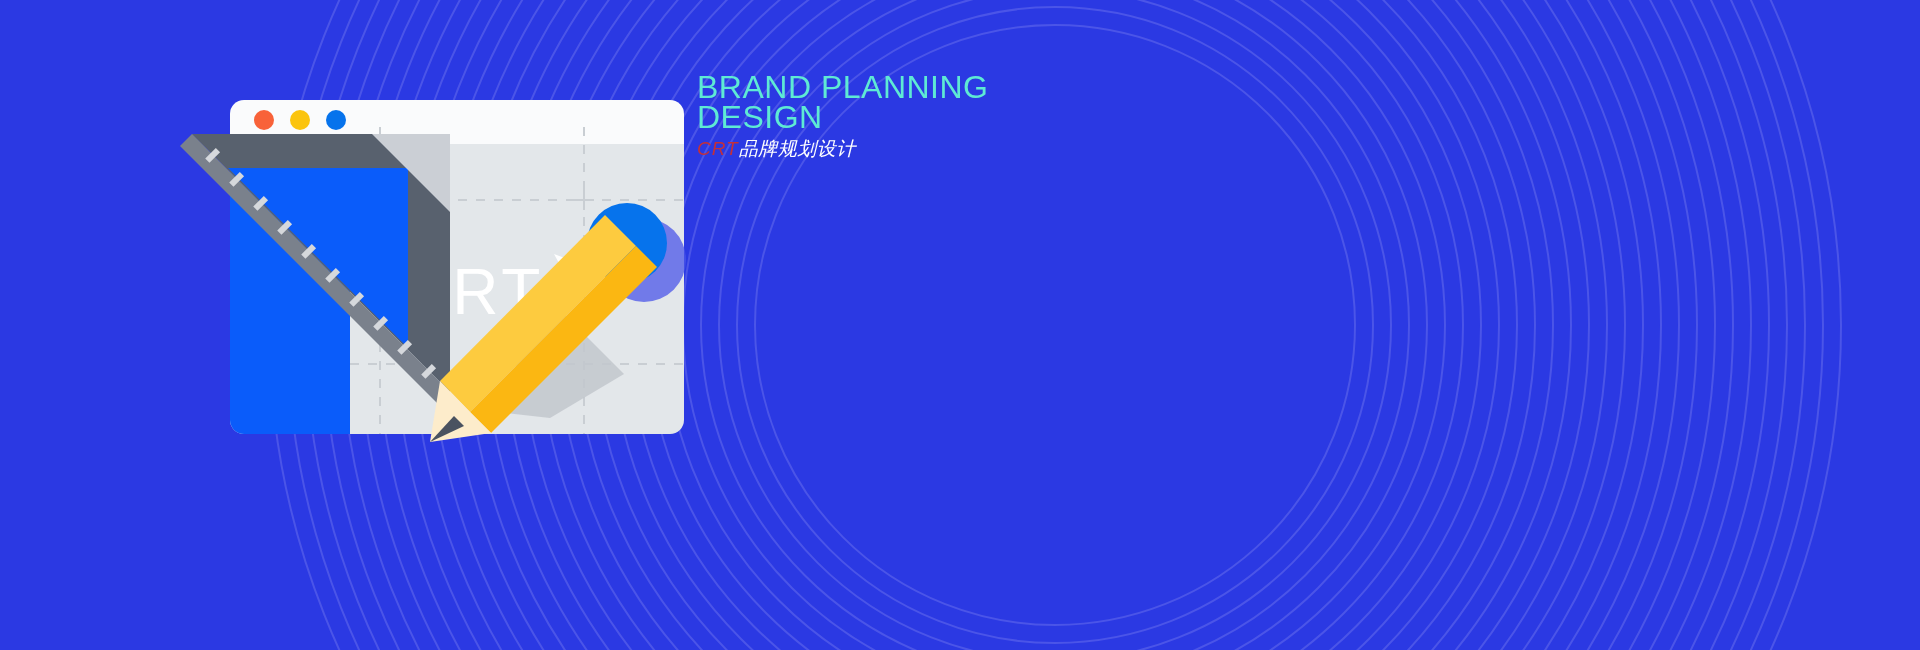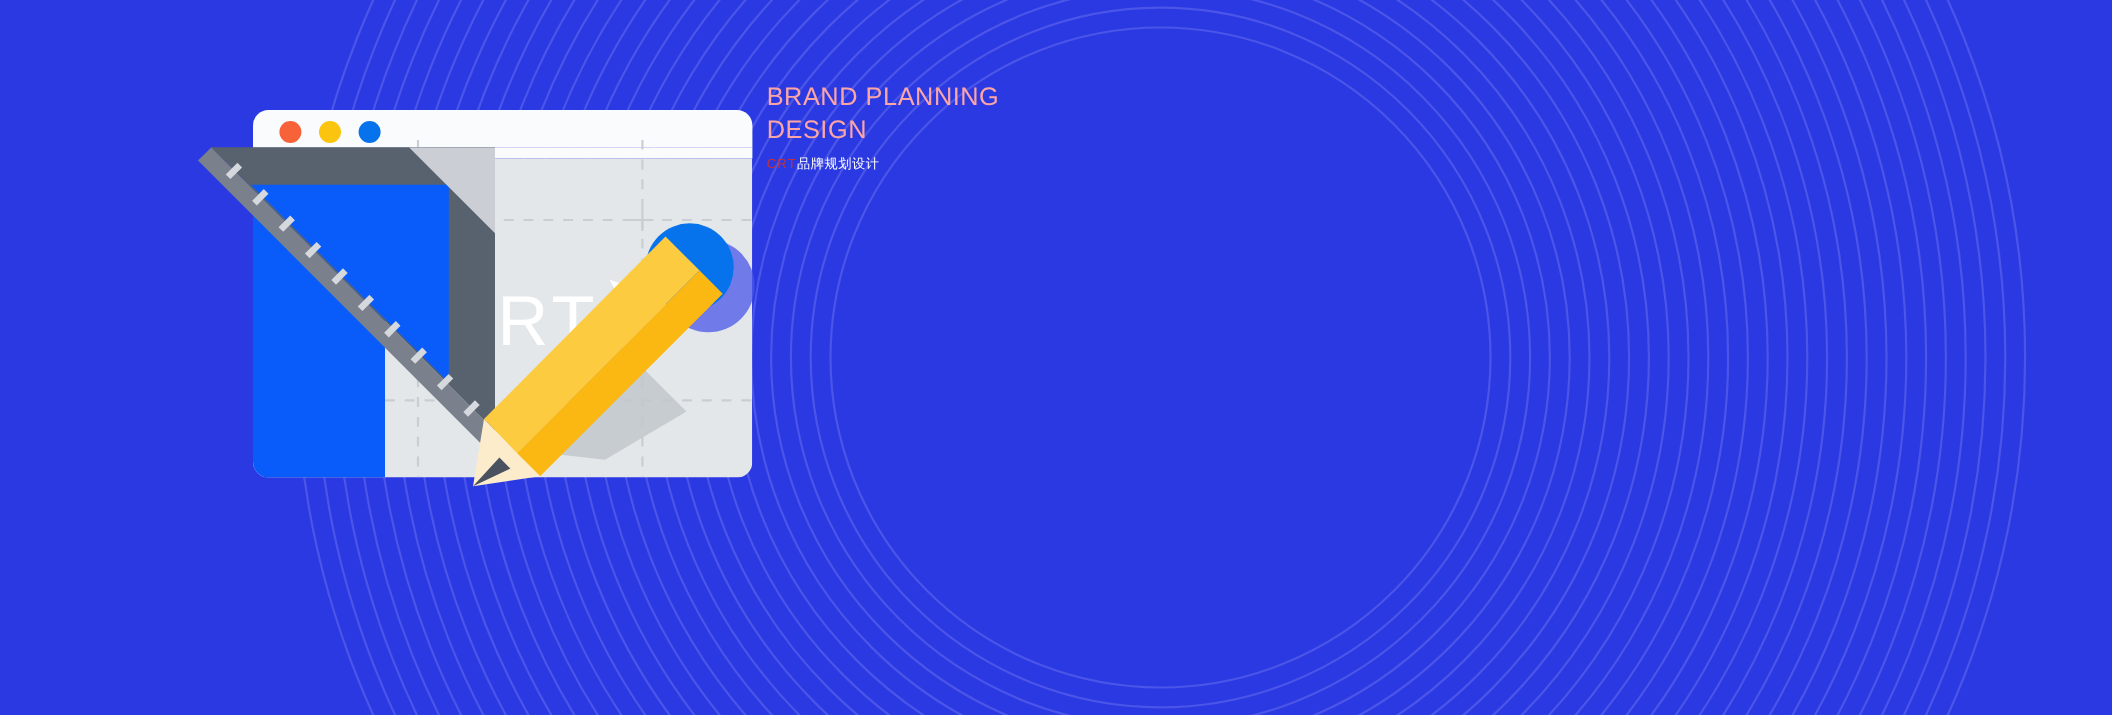--- a/index.html
+++ b/index.html
@@ -40,33 +40,34 @@
 
   
   .headline-block {
     position: absolute;
     left: 697px;
     top: 72px;
     width: 560px;
   }
   .headline {
     margin: 0;
-    color: #fca5a5;
-    font-size: 23px;
+    color: #5eead4;
+    font-size: 32px;
     line-height: 30px;
     font-weight: 400;
     letter-spacing: 0.5px;
     white-space: pre-line;
   }
   .subhead {
     margin: 6px 0 0 0;
-    font-size: 12px;
+    font-size: 19px;
     line-height: 22px;
     color: #ffffff;
     letter-spacing: 0.5px;
+    font-style: italic;
   }
   .subhead .crt {
     color: #c3303a;
     letter-spacing: 1px;
   }
 
   .tagline-block {
     position: absolute;
     left: 694px;
     top: 322px;

